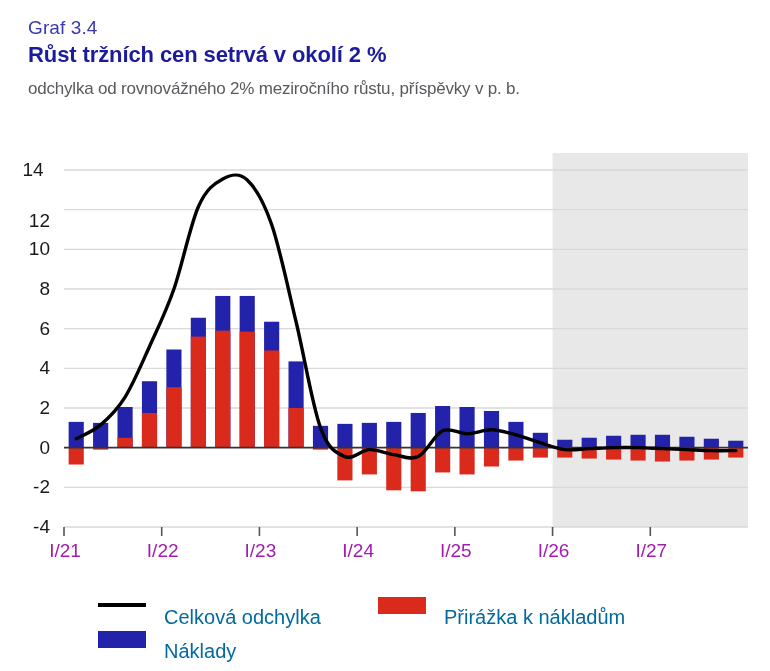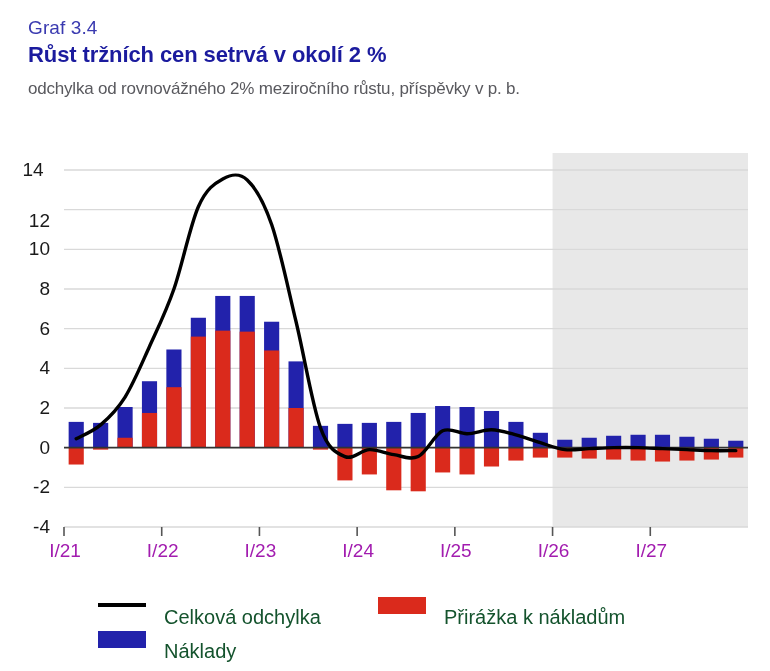--- a/index.html
+++ b/index.html
@@ -42,21 +42,21 @@
   .legend{position:absolute;left:98px;top:588px;width:660px;}
   .lg-row{display:flex;align-items:center;height:34px;}
   .lg-item{display:flex;align-items:center;}
   .lg-item.first{width:280px;}
   .lg-swatch-line{
     width:48px;height:0;border-top:4px solid #000000;margin-right:18px;
   }
   .lg-swatch-box{
     width:48px;height:17px;margin-right:18px;
   }
-  .lg-text{font-size:20px;color:#14532d;line-height:22px;white-space:nowrap;margin-top:23px;}
+  .lg-text{font-size:20px;color:#0369a1;line-height:22px;white-space:nowrap;margin-top:23px;}
 </style>
 </head>
 <body>
 
 <div id="root">
 
   <div class="hdr">
     <div class="graf-no">Graf 3.4</div>
     <div class="graf-title">Růst tržních cen setrvá v okolí 2 %</div>
     <div class="graf-sub">odchylka od rovnovážného 2% meziročního růstu, příspěvky v p. b.</div>

